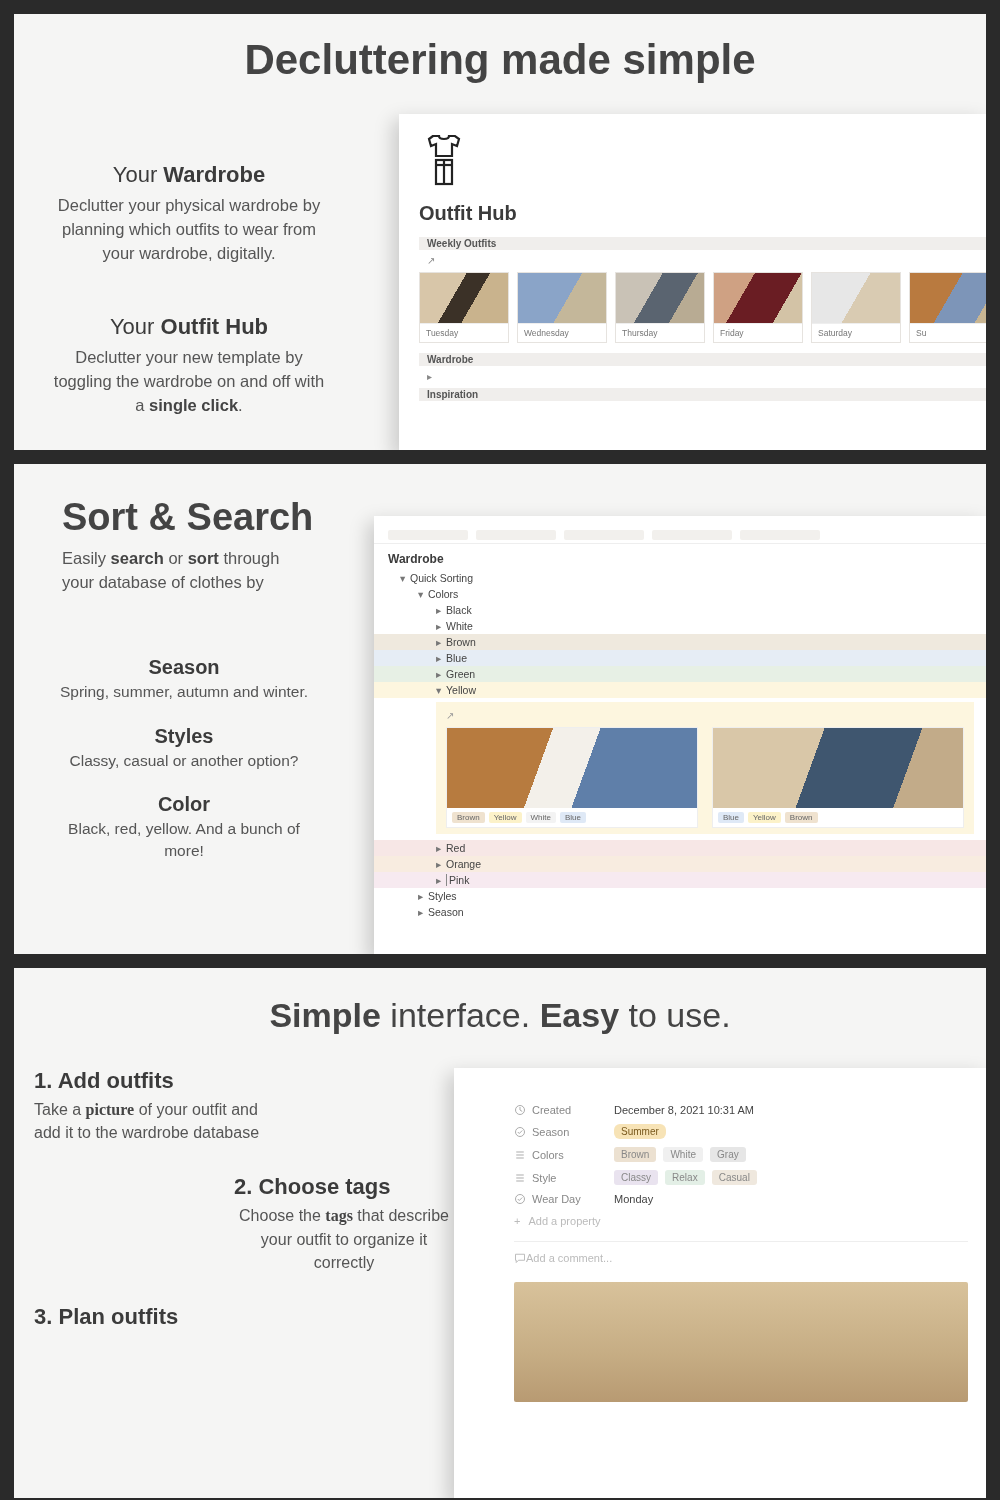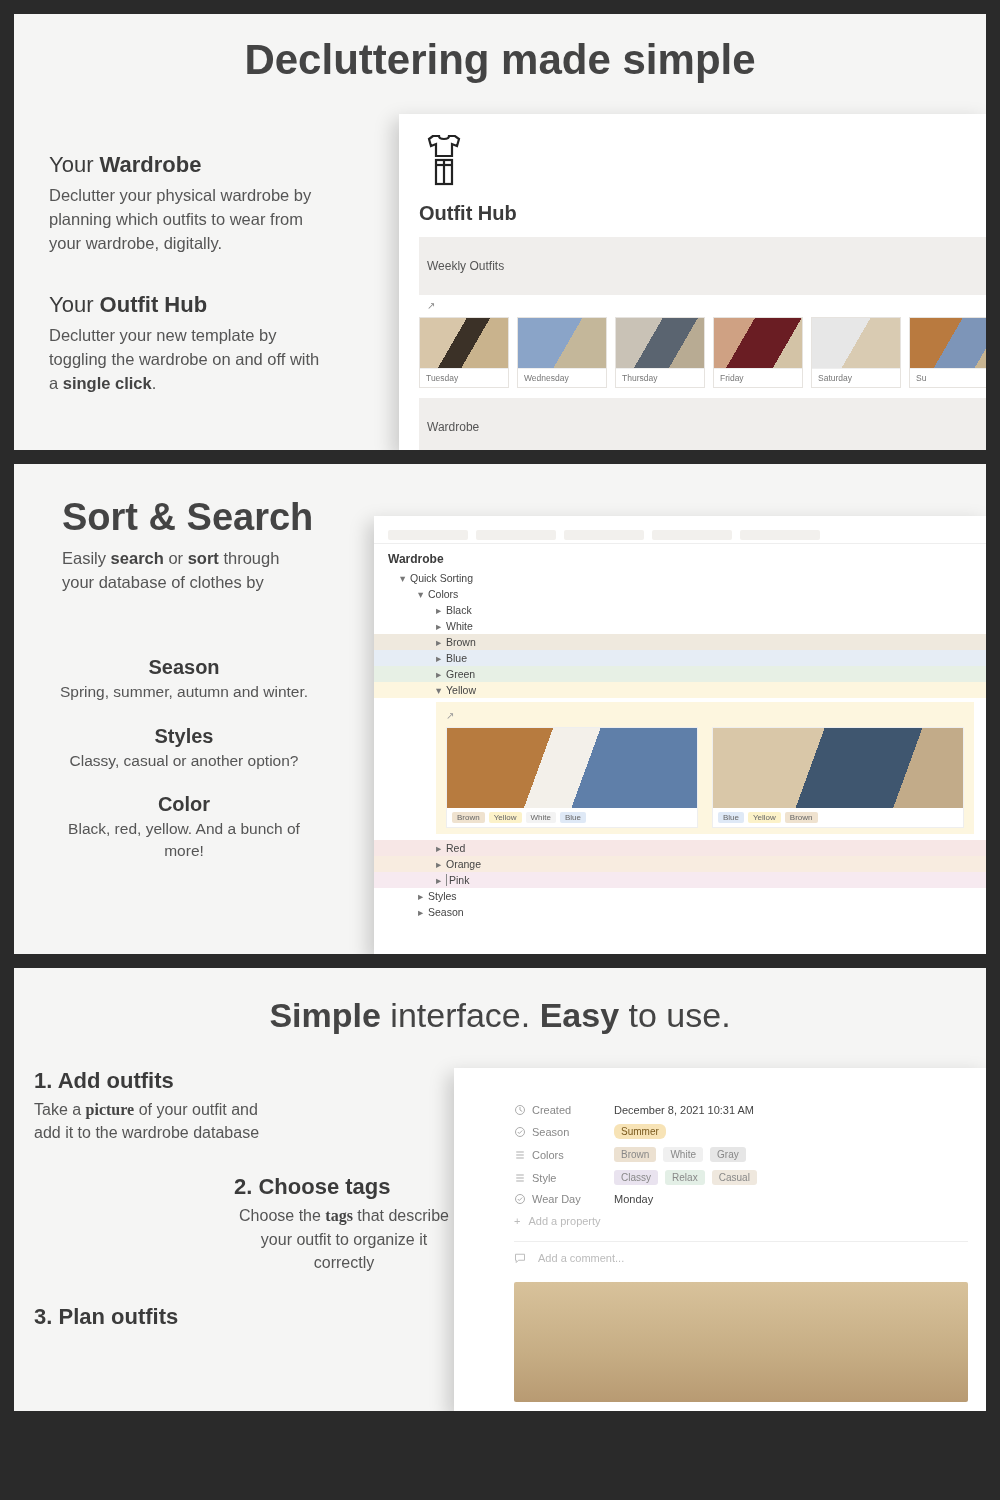--- a/index.html
+++ b/index.html
@@ -10,56 +10,57 @@
     color: #3b3b3b;
   }
   .panel {
     background: #f5f5f4;
     margin: 14px;
     position: relative;
     overflow: hidden;
   }
   .panel-1 { height: 436px; }
   .panel-2 { height: 490px; }
-  .panel-3 { height: 443px; }
+  .panel-3 { height: 530px; }
 
   
   .title-1 {
     text-align: center;
     font-size: 42px;
     font-weight: 700;
     color: #444;
     padding-top: 22px;
   }
   .left-col-1 {
     position: absolute;
     left: 35px;
-    top: 138px;
+    top: 148px;
     width: 280px;
+    text-align: center;
   }
   .sub-h { font-size: 22px; color: #3b3b3b; margin-bottom: 6px; }
   .sub-h .light { font-weight: 400; }
   .sub-h .bold  { font-weight: 700; }
   .body-txt { font-size: 16.5px; line-height: 1.45; color: #555; }
   .body-txt b { font-weight: 700; color: #444; }
-  .block2 { margin-top: 36px; }
+  .block2 { margin-top: 48px; }
 
   .app-window {
     position: absolute;
     background: #fff;
     box-shadow: -6px 6px 18px rgba(0,0,0,.18);
   }
   .aw1 { left: 385px; top: 100px; right: -2px; bottom: -2px; padding: 18px 0 0 20px; }
   .app-icon { margin-bottom: 10px; }
   .app-icon svg { width: 50px; height: 56px; stroke: #222; stroke-width: 2.2; fill: none; }
   .app-title { font-size: 20px; font-weight: 700; margin-bottom: 12px; }
   .sec-bar {
     background: #f0eeec;
-    font-size: 12px; font-weight: 400; color: #555;
-    padding: 22px 8px; margin-right: 0;
+    font-size: 10px; font-weight: 700; color: #555;
+    padding: 1px 8px; margin-right: 0;
   }
   .expand-arrow { font-size: 10px; color: #888; padding: 2px 8px 6px; display:inline-block; }
   .day-row { display: flex; gap: 8px; padding: 0 6px 10px 0; }
   .day-card {
     width: 90px; flex: 0 0 90px;
     border: 1px solid #e6e3df; background:#fff;
   }
   .day-img { height: 50px; }
   .day-label {
     font-size: 8.5px; color: #777; padding: 4px 6px;
@@ -132,21 +133,21 @@
   .aw3 { left: 440px; top: 100px; right:-2px; bottom:-2px; padding: 32px 20px 0 60px;}
   .prop-row { display:flex; align-items:center; font-size:11px; color:#888; padding:4px 0;}
   .prop-label{ width:100px; display:flex; align-items:center; gap:6px;}
   .prop-val { color:#444; font-size:11px;}
   .tag{display:inline-block;font-size:10px;padding:2px 7px;border-radius:3px;margin-right:4px;}
   .tag.summer{background:#f7e3b6;color:#7a5a1e;border-radius:6px;}
   .tag.brown{background:#ece1d1;} .tag.white{background:#f0f0f0;}
   .tag.gray{background:#e6e6e6;} .tag.classy{background:#e9e3ef;}
   .tag.relax{background:#e3efe6;} .tag.casual{background:#efe8de;}
   .add-prop{color:#bbb;font-size:11px;padding:6px 0 14px;display:flex;gap:8px;align-items:center;}
-  .comment-row{color:#bbb;font-size:11px;border-top:1px solid #eee;padding:10px 0 18px;display:flex;gap:12px;align-items:center;}
+  .comment-row{color:#bbb;font-size:11px;border-top:1px solid #eee;padding:10px 0 18px;display:flex;gap:0;align-items:center;}
   .big-img{height:120px;background:linear-gradient(180deg,#d8c29b,#c6ad84 60%,#b89a72);border-radius:2px;}
   .ic{width:12px;height:12px;display:inline-block;}
 </style>
 </head>
 <body>
 
 <div class="panel panel-1">
   <h1 class="title-1">Decluttering made simple</h1>
 
   <div class="left-col-1">

